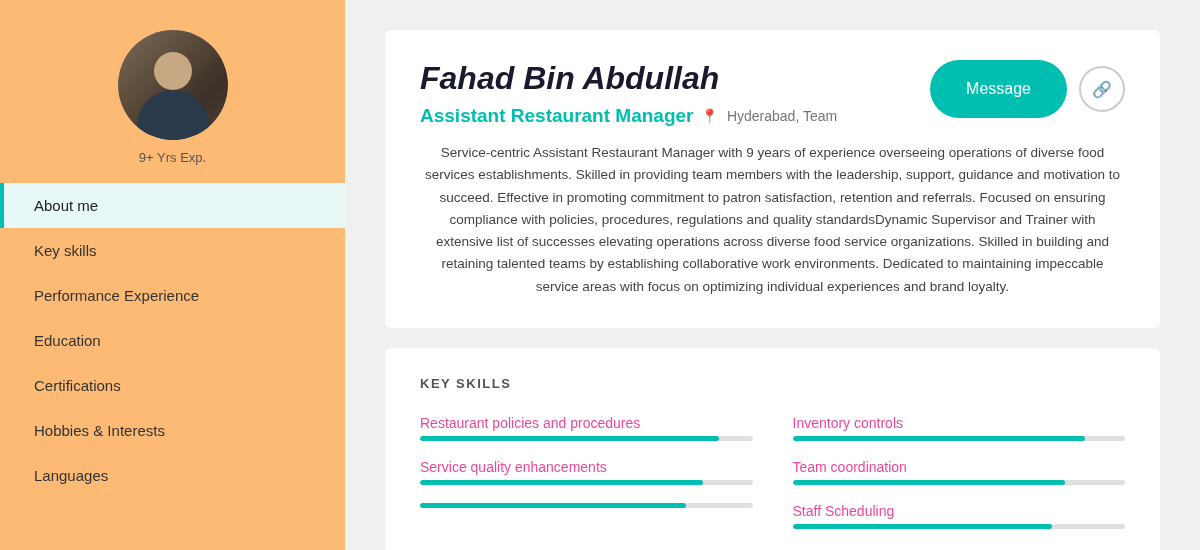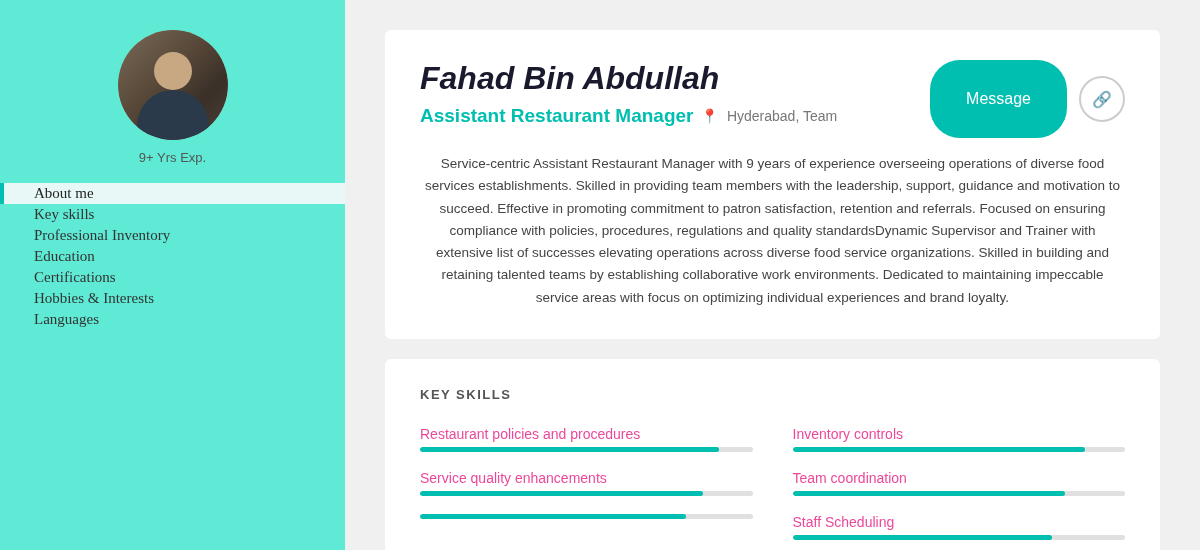--- a/index.html
+++ b/index.html
@@ -15,21 +15,21 @@
       display: flex;
       width: 1200px;
       height: 550px;
       background: #f0f0f0;
     }
 
     
     .sidebar {
       width: 345px;
       min-width: 345px;
-      background: #5eead4;
+      background: #fdba74;
       display: flex;
       flex-direction: column;
       align-items: center;
       padding-top: 30px;
       box-shadow: 1px 0 4px rgba(0,0,0,0.05);
     }
 
     .avatar-wrapper {
       width: 110px;
       height: 110px;
@@ -81,27 +81,26 @@
       color: #555;
       margin-bottom: 18px;
     }
 
     .nav-menu {
       width: 100%;
     }
 
     .nav-item {
       width: 100%;
-      padding: 2px 30px;
+      padding: 14px 30px;
       font-size: 15px;
       color: #333;
       cursor: pointer;
       border-left: 4px solid transparent;
       transition: background 0.15s;
-      font-family: Liberation Serif, serif;
     }
 
     .nav-item.active {
       background: #e8f8f7;
       border-left: 4px solid #00bfb0;
       color: #222;
       font-weight: 500;
     }
 
     
@@ -159,21 +158,21 @@
     .profile-actions {
       display: flex;
       align-items: center;
       gap: 12px;
     }
 
     .message-btn {
       background: #00bfb0;
       color: #fff;
       border: none;
-      padding: 30px 36px;
+      padding: 20px 36px;
       border-radius: 30px;
       font-size: 16px;
       cursor: pointer;
       font-weight: 500;
     }
 
     .share-btn {
       width: 46px;
       height: 46px;
       border-radius: 50%;
@@ -245,21 +244,21 @@
   <aside class="sidebar">
     <div class="avatar-wrapper">
       <div class="avatar-placeholder"></div>
     </div>
     <span class="exp-label">9+ Yrs Exp.</span>
 
     <nav class="nav-menu">
 
     <div class="nav-item active">About me</div>
         <div class="nav-item">Key skills</div>
-        <div class="nav-item">Professional Inventory</div>
+        <div class="nav-item">Performance Experience</div>
         <div class="nav-item">Education</div>
         <div class="nav-item">Certifications</div>
         <div class="nav-item">Hobbies &amp; Interests</div>
         <div class="nav-item">Languages</div>
       </nav>
   </aside>
 
   <main class="main-content">
 
     <div class="profile-header">

